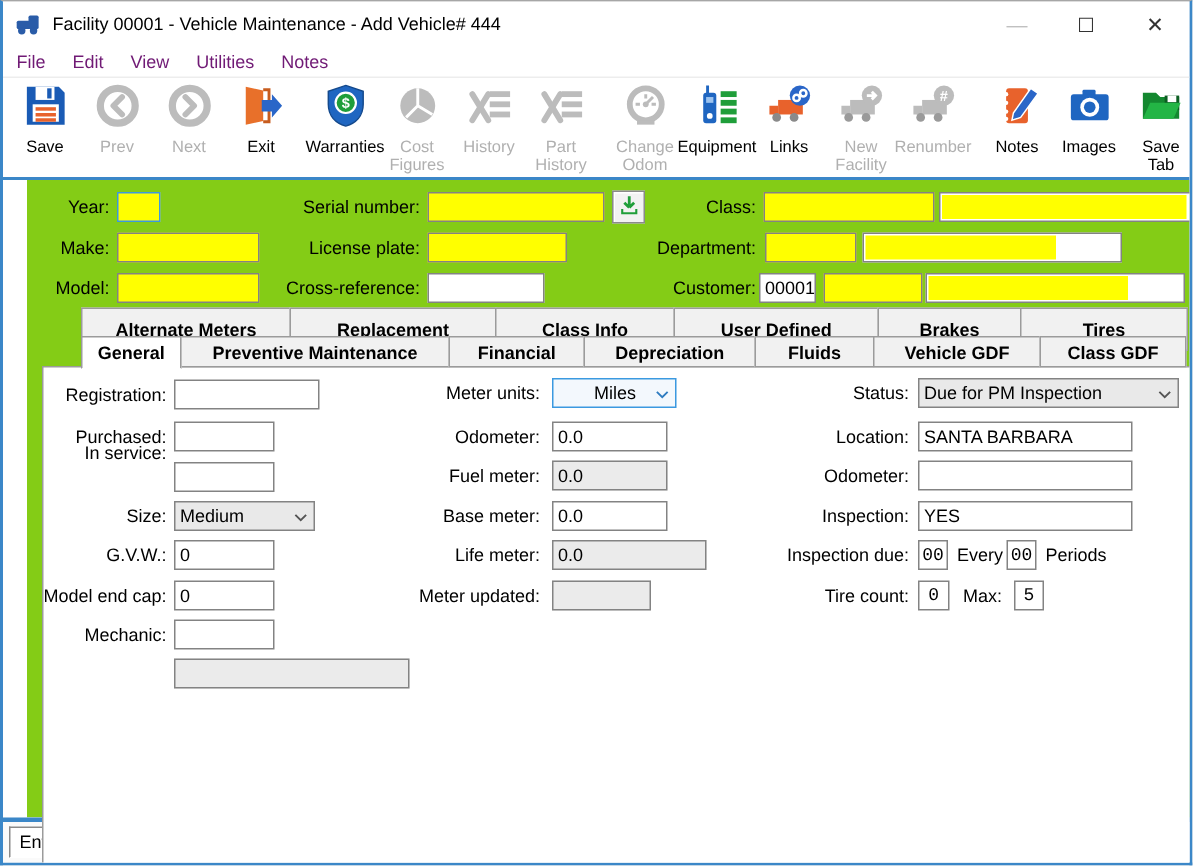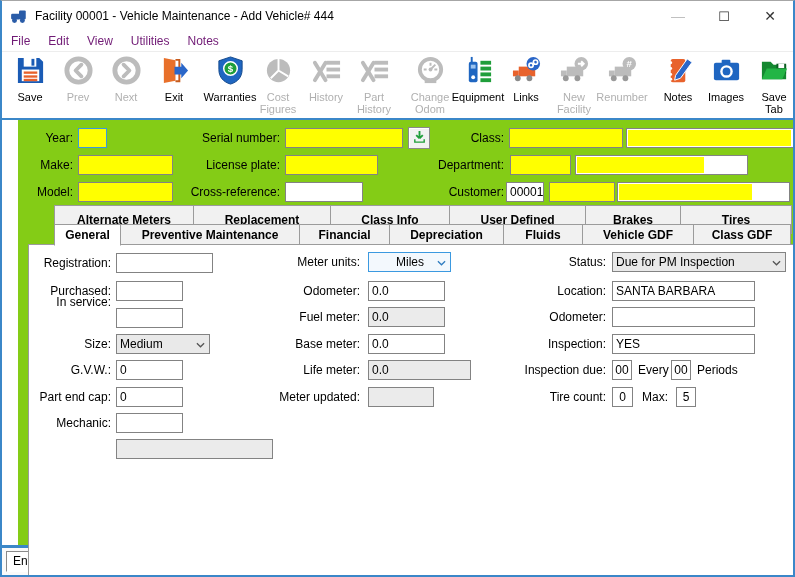--- a/index.html
+++ b/index.html
@@ -27,21 +27,21 @@
   .main{position:relative;height:425px;background:#84cc16;font-size:12px;margin-left:16px;}
   .flabel{position:absolute;height:20px;line-height:20px;text-align:right;color:#000;white-space:nowrap;}
   .field{position:absolute;height:20px;box-sizing:border-box;background:#fff;border:1px solid #838383;
     line-height:18px;font-size:12px;padding:0 3px;overflow:hidden;white-space:nowrap;}
   .field.yellow{background:#ffff00;}
   .field.part{background:#fff;padding:0;}
   .field.part .fillbar{position:absolute;left:1px;top:1px;bottom:1px;background:#ffff00;}
   .field.part .val{position:relative;padding:0 3px;}
   .field.dis{background:#ebebeb;}
   .field.focused{border:1px solid #3b99e0;}
-  .field.center{text-align:center;padding:0 1px;}
+  .field.center{text-align:center;padding:0 1px;font-family:Liberation Mono, monospace;}
   .dropdown{background:#e9e9e9;padding-right:16px;}
   .dropdown .chev{position:absolute;right:4px;top:7px;line-height:0;}
   .dropdown.focused{background:#f3f8fd;padding-left:27px;}
   .impbtn{position:absolute;width:22px;height:22px;box-sizing:border-box;background:#f2f2f2;border:1px solid #8a8a8a;
     box-shadow:inset 1px 1px 0 #fff;display:flex;align-items:center;justify-content:center;}
   .impbtn svg{width:15px;height:15px;}
   
   .tab{box-sizing:border-box;height:100%;border:1px solid #9b9b9b;background:#f1f1f1;font-weight:bold;font-size:12px;
     display:flex;align-items:center;justify-content:center;margin-left:-1px;white-space:nowrap;}
   .tabs1{position:absolute;top:85px;left:37px;height:29px;display:flex;z-index:1;}
@@ -353,21 +353,21 @@
     <div class="field dropdown over" style="left:98px;top:214px;width:94px">
       <span class="val">Medium</span>
       <span class="chev"><svg width="9" height="6" viewBox="0 0 10 6">
             <path d="M1 1l4 4 4-4" stroke="#555" fill="none" stroke-width="1.4"></path>
           </svg></span>
     </div>
 
     <div class="flabel over" style="left:0;width:93px;top:240px">G.V.W.:</div>
     <div class="field over" style="left:98px;top:240px;width:67px"><span class="val">0</span></div>
 
-    <div class="flabel over" style="left:0;width:93px;top:267px">Part end cap:</div>
+    <div class="flabel over" style="left:0;width:93px;top:267px">Model end cap:</div>
     <div class="field over" style="left:98px;top:267px;width:67px"><span class="val">0</span></div>
 
     <div class="flabel over" style="left:0;width:93px;top:293px">Mechanic:</div>
     <div class="field over" style="left:98px;top:293px;width:67px"><span class="val"></span></div>
 
     <div class="field dis over" style="left:98px;top:319px;width:157px"><span class="val"></span></div>
 
     <div class="flabel over" style="left:230px;width:112px;top:132px">Meter units:</div>
     <div class="field dropdown focused over" style="left:350px;top:132px;width:83px">
       <span class="val">Miles</span>

